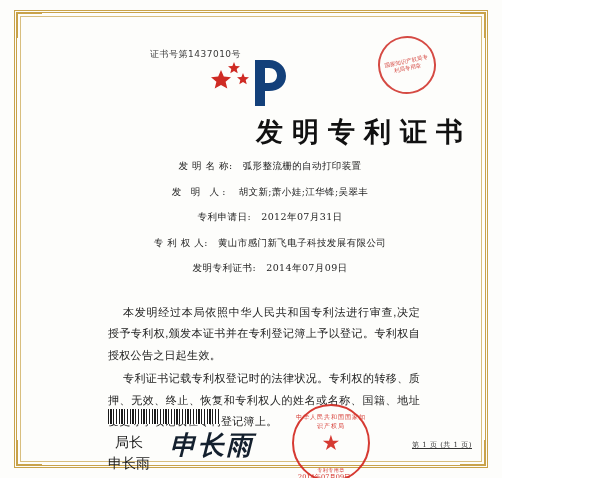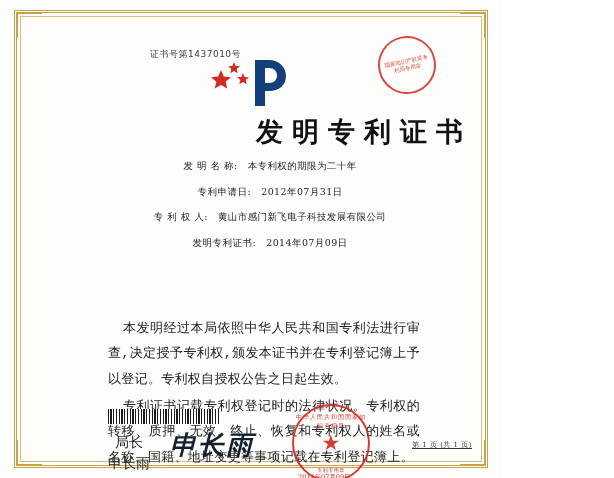--- a/index.html
+++ b/index.html
@@ -151,23 +151,23 @@
   .field-value {
     margin-left: 10px;
     letter-spacing: 0.4px;
   }
 
   
   .body-text {
     position: absolute;
     left: 78px;
     right: 52px;
-    top: 290px;
-    font-family: Liberation Mono, monospace;
-    font-size: 13px;
+    top: 276px;
+    font-family: Liberation Sans, sans-serif;
+    font-size: 11px;
     line-height: 1.95;
     color: #222;
     text-align: justify;
     letter-spacing: 0.3px;
   }
   .body-text p {
     margin: 0 0 2px 0;
     text-indent: 15px;
   }
 
@@ -307,21 +307,25 @@
           <path d="M48 4 L62 4 C72 4 79 11 79 20 C79 29 72 35 62 35 L58 35 L58 50 L48 50 Z M58 12 L58 27 L62 27 C67 27 70 24 70 19.5 C70 15 67 12 62 12 Z"></path>
         </g>
       </svg>
     </div>
 
     <div class="main-title">发明专利证书</div>
 
     <div class="fields">
       <div class="field-row">
         <span class="field-label">发 明 名 称:</span>
-        <span class="field-value">本专利权的期限为二十年</span>
+        <span class="field-value">弧形整流栅的自动打印装置</span>
+      </div>
+      <div class="field-row">
+        <span class="field-label spaced">发 明 人:</span>
+        <span class="field-value">胡文新;萧小娃;江华锋;吴翠丰</span>
       </div>
       <div class="field-row">
         <span class="field-label">专利申请日:</span>
         <span class="field-value">2012年07月31日</span>
       </div>
       <div class="field-row">
         <span class="field-label">专 利 权 人:</span>
         <span class="field-value">黄山市感门新飞电子科技发展有限公司</span>
       </div>
       <div class="field-row">

